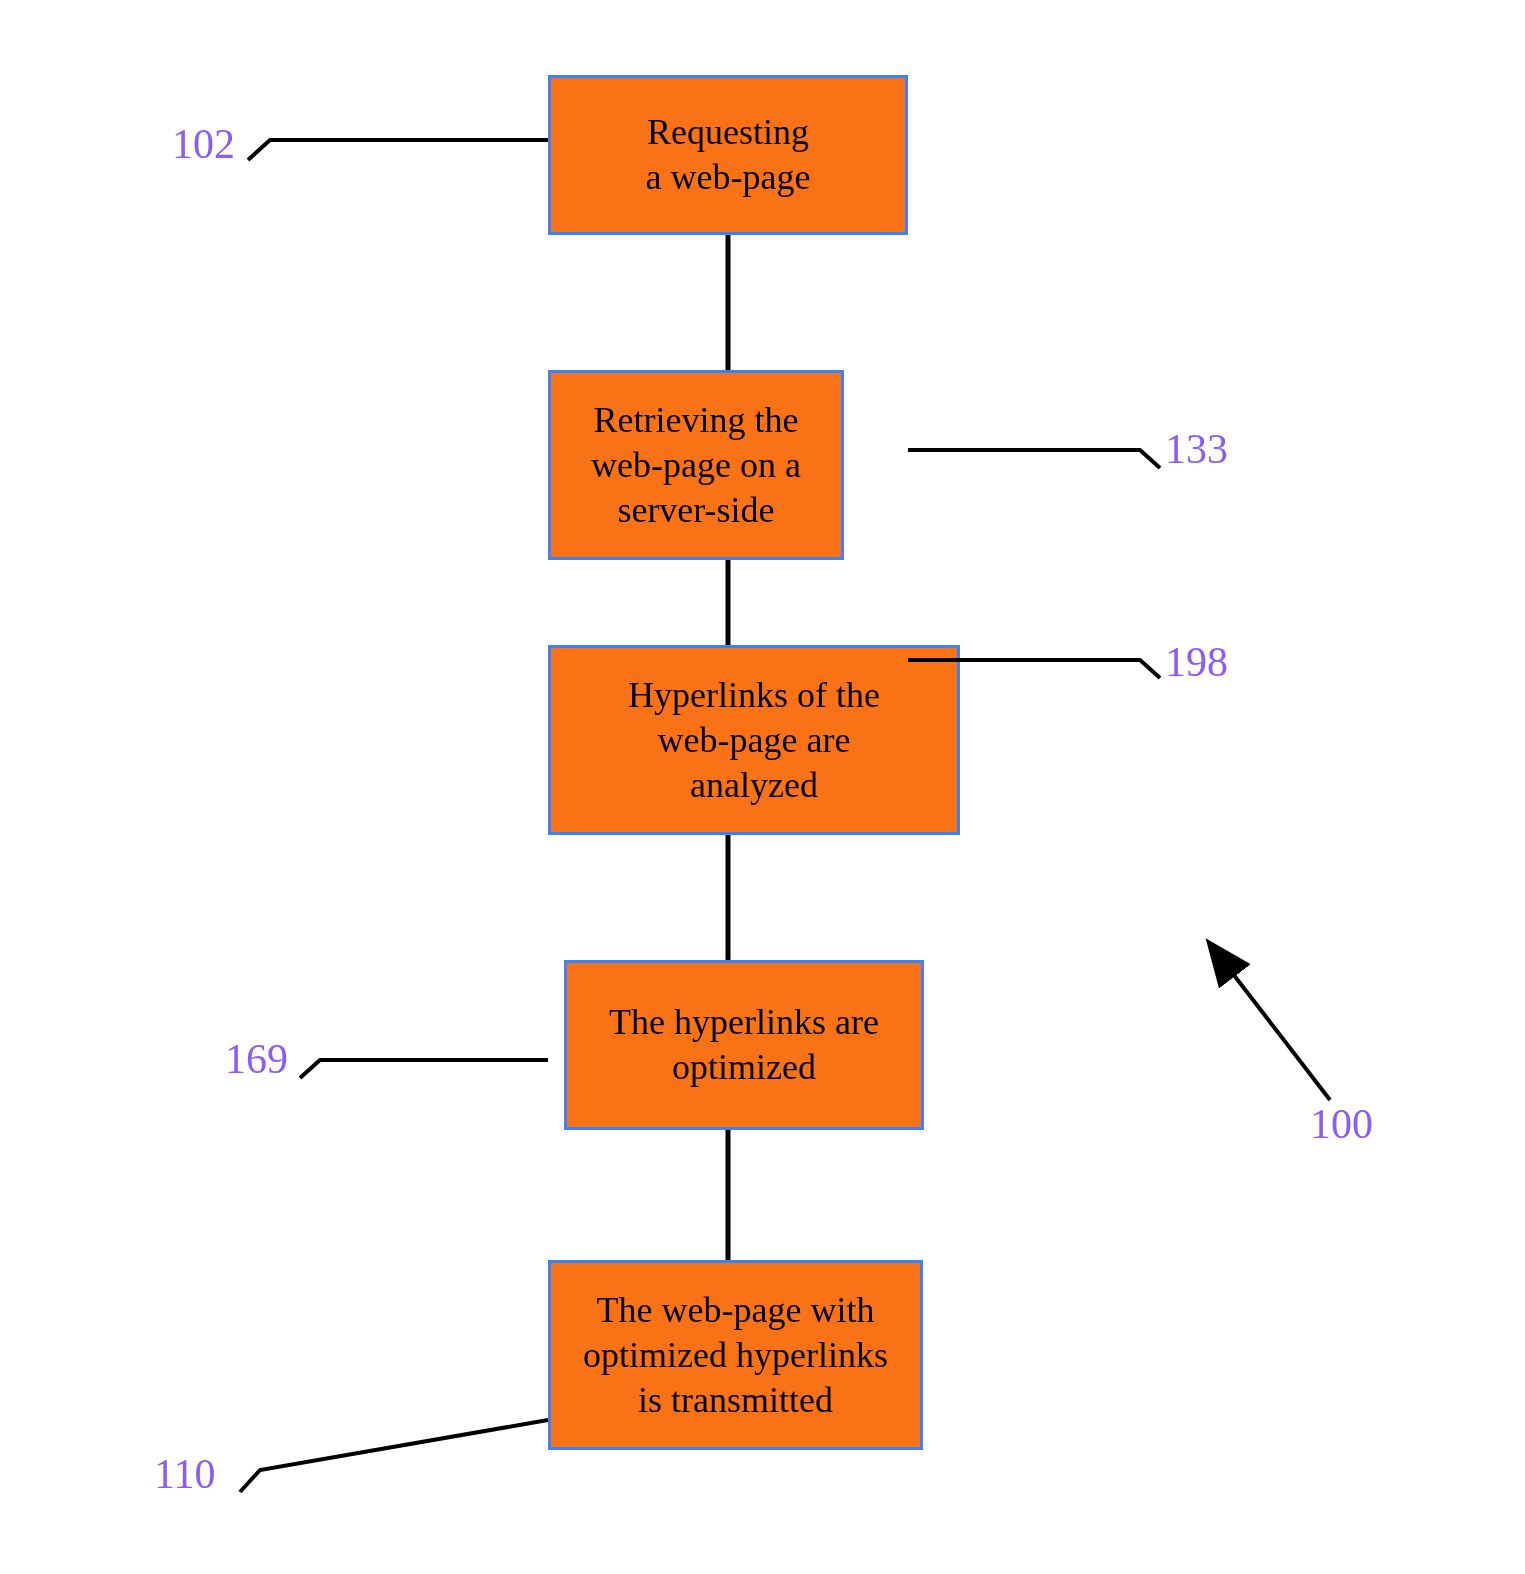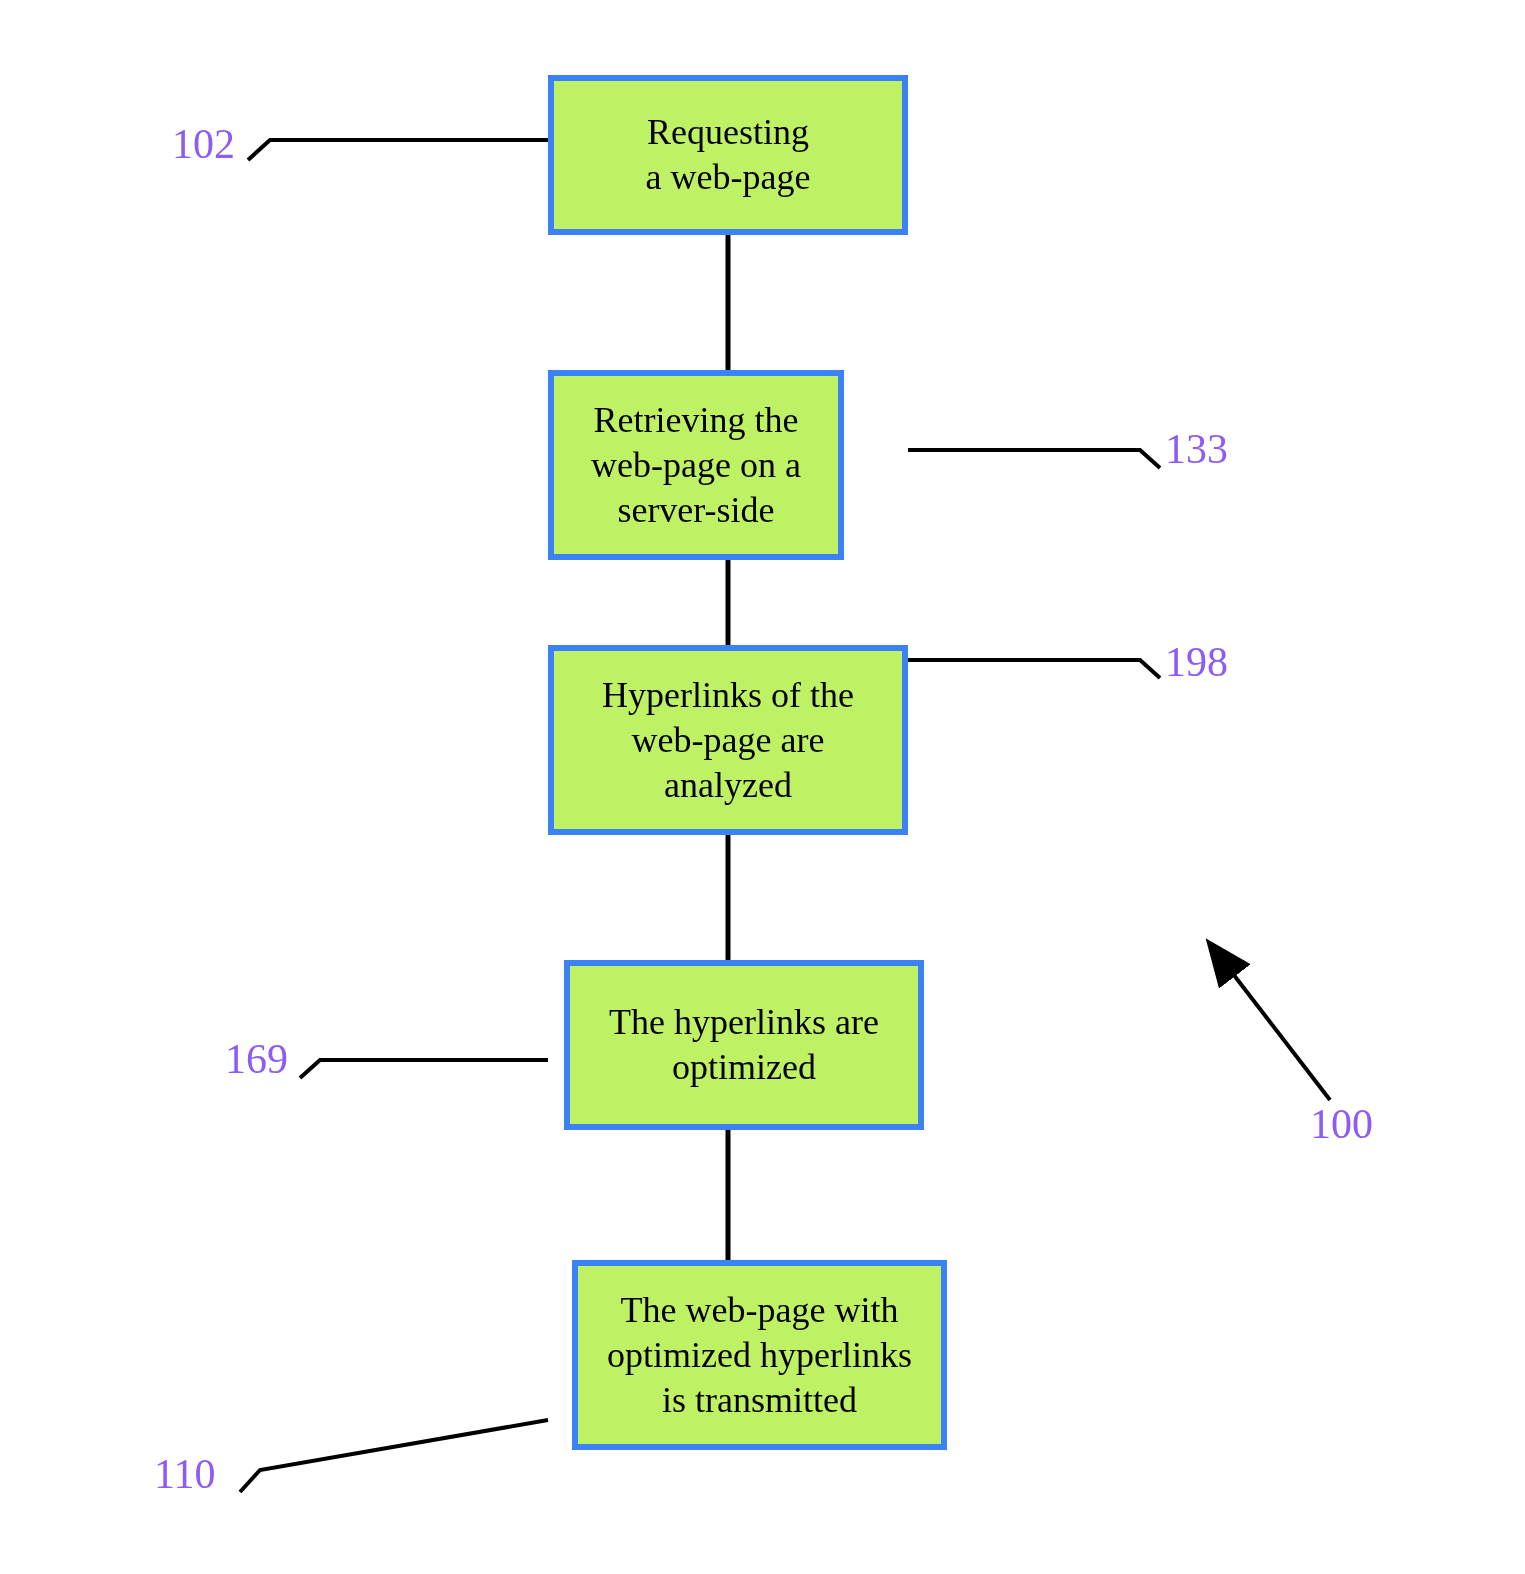--- a/index.html
+++ b/index.html
@@ -10,22 +10,22 @@
     height: 1574px;
     font-family: "Times New Roman", Times, serif;
   }
   .canvas {
     position: relative;
     width: 1525px;
     height: 1574px;
   }
   .box {
     position: absolute;
-    border: 6px solid #3b82f6;
-    background: #bef264;
+    border: 3px solid #3b82f6;
+    background: #f97316;
     display: flex;
     align-items: center;
     justify-content: center;
     text-align: center;
     font-size: 36px;
     line-height: 1.25;
     padding: 20px;
     box-sizing: border-box;
   }
   .label {
@@ -48,29 +48,29 @@
 <div class="canvas">
 
   <div class="box" style="left:548px; top:75px;  width:360px; height:160px;">
     <span>Requesting<br>a web-page</span>
   </div>
 
   <div class="box" style="left:548px; top:370px; width:296px; height:190px;">
     <span>Retrieving the<br>web-page on a<br>server-side</span>
   </div>
 
-  <div class="box" style="left:548px; top:645px; width:360px; height:190px;">
+  <div class="box" style="left:548px; top:645px; width:412px; height:190px;">
     <span>Hyperlinks of the<br>web-page are<br>analyzed</span>
   </div>
 
   <div class="box" style="left:548px; top:960px; width:360px; height:170px;margin-left:16px;">
     <span>The hyperlinks are<br>optimized</span>
   </div>
 
-  <div class="box" style="left:548px; top:1260px; width:375px; height:190px;margin-left:24px;">
+  <div class="box" style="left:548px; top:1260px; width:375px; height:190px;">
     <span>The web-page with<br>optimized hyperlinks<br>is transmitted</span>
   </div>
 
   <div class="label" style="left:172px; top:120px;">102</div>
   <div class="label" style="left:1165px; top:425px;">133</div>
   <div class="label" style="left:1165px; top:638px;">198</div>
   <div class="label" style="left:225px; top:1035px;">169</div>
   <div class="label" style="left:154px; top:1450px;">110</div>
   <div class="label" style="left:1310px; top:1100px;">100</div>
 

